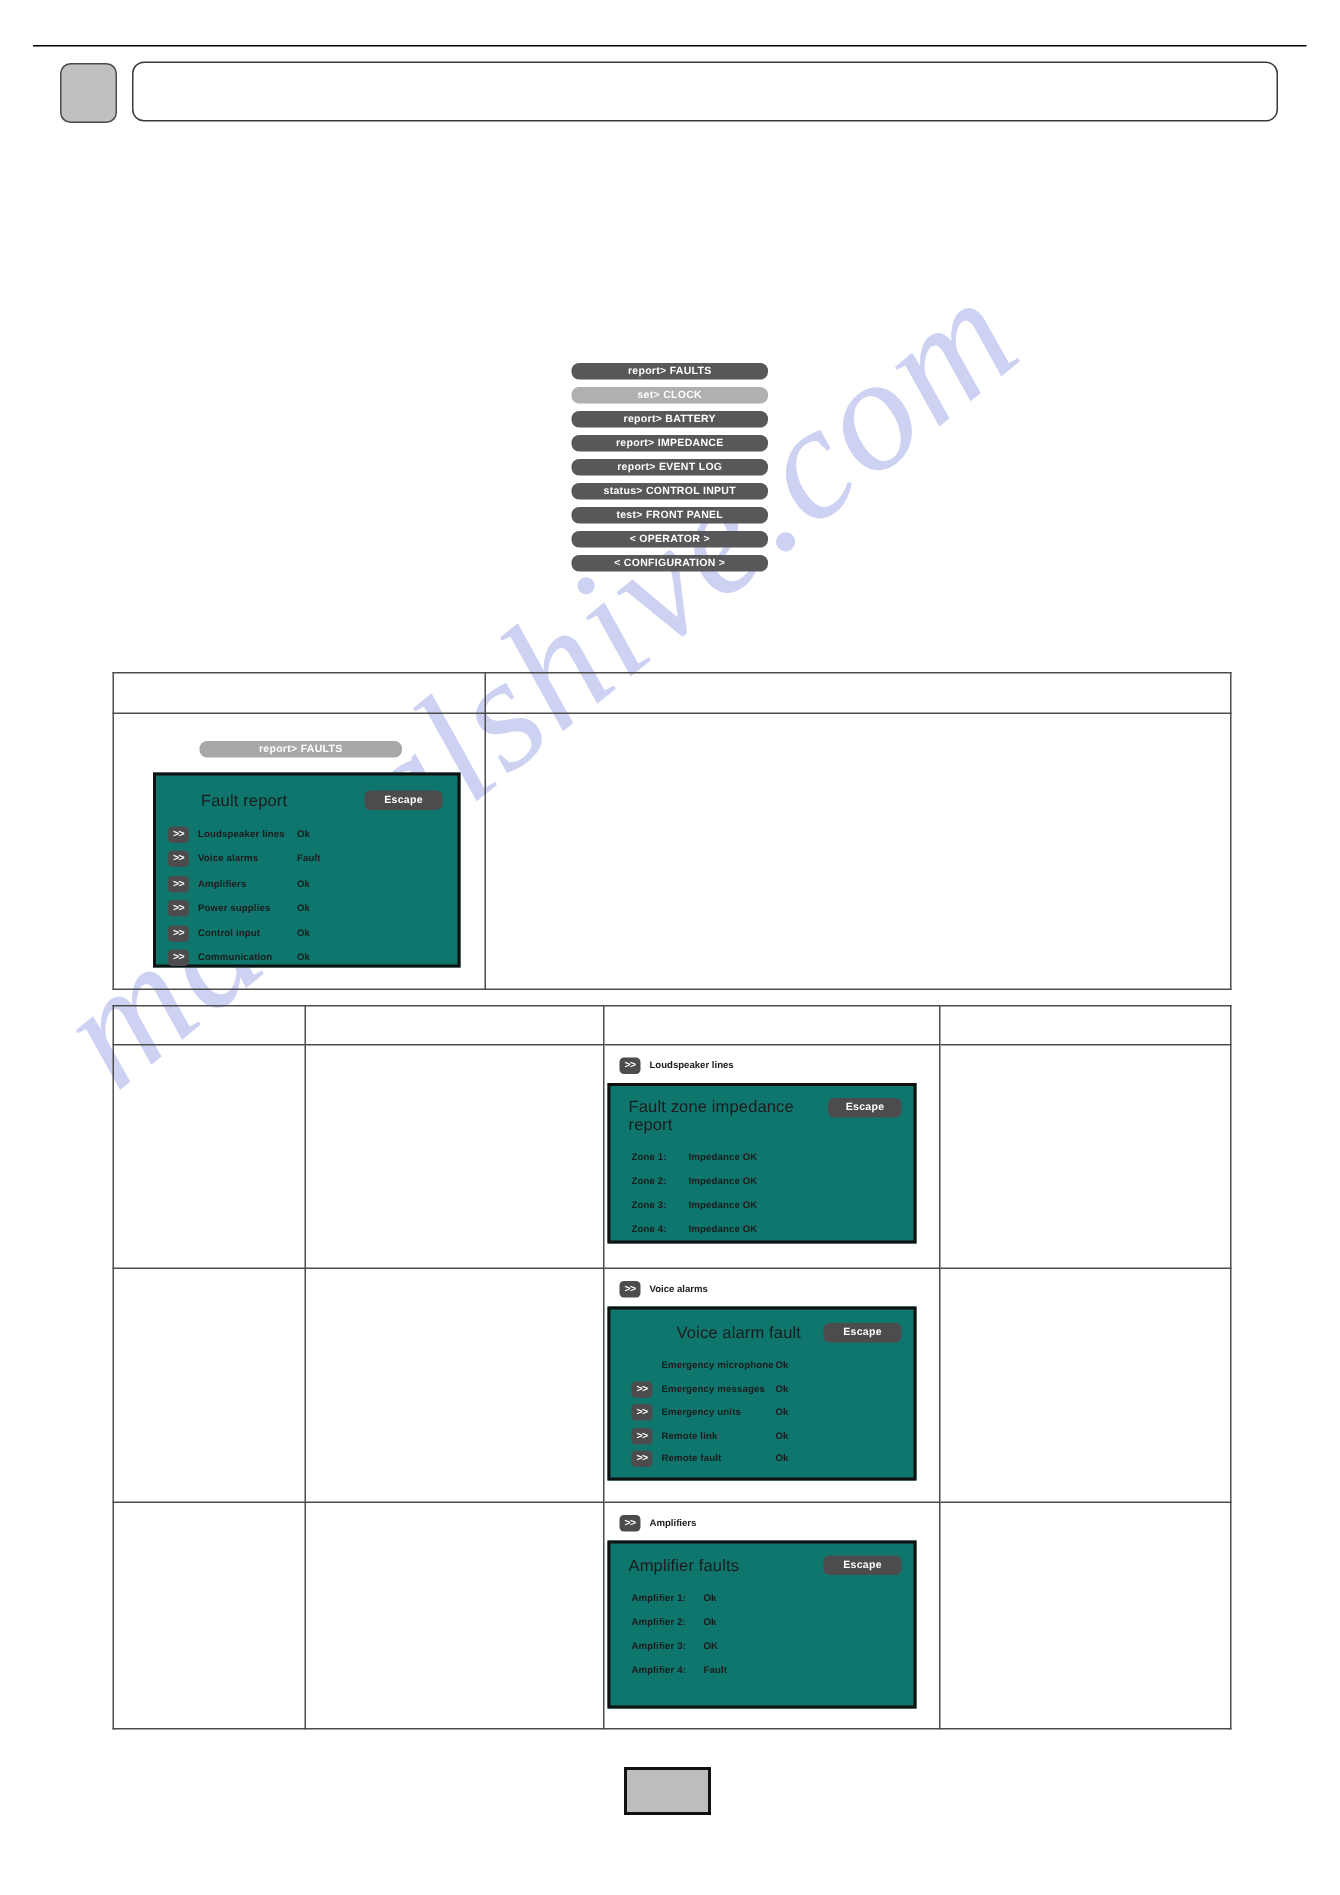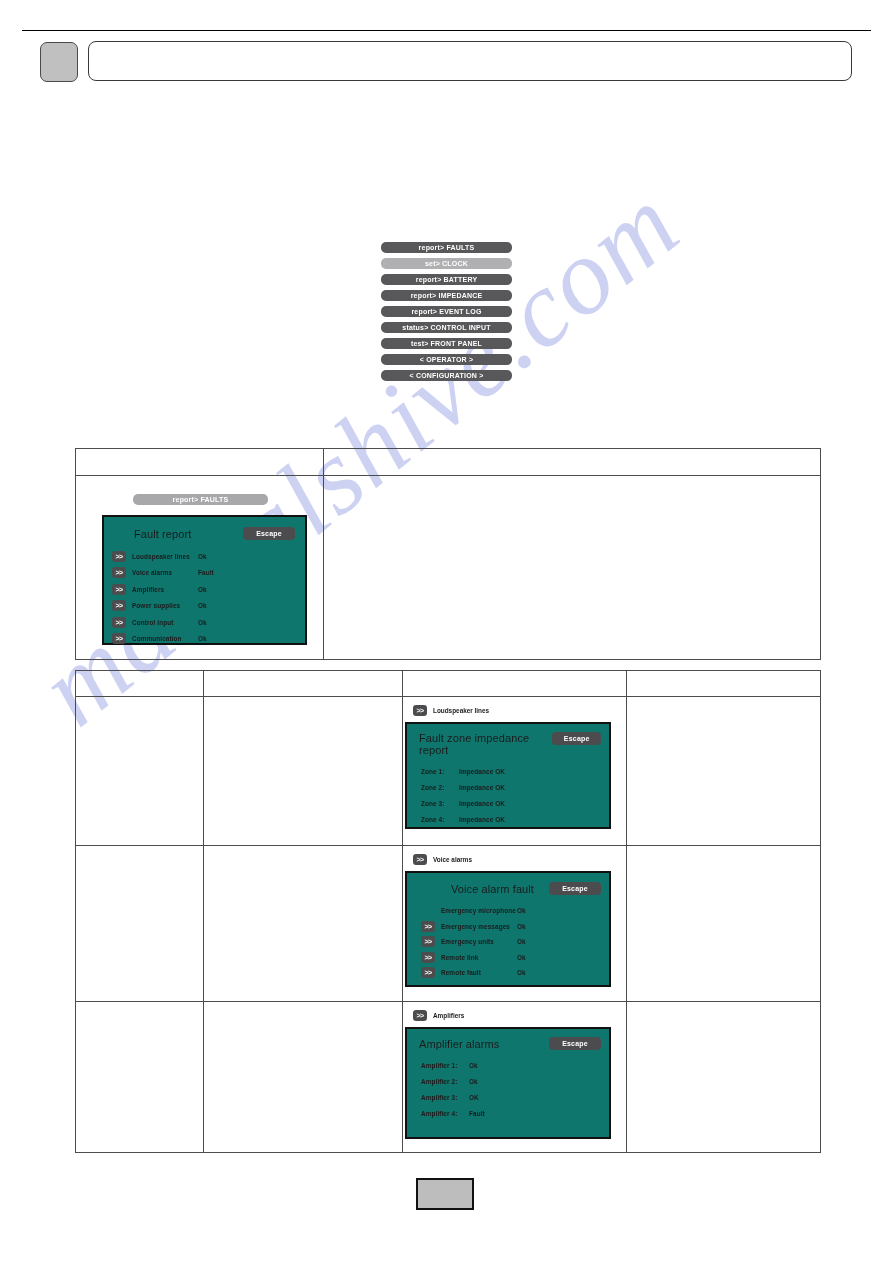--- a/index.html
+++ b/index.html
@@ -446,21 +446,21 @@
         </td>
       <td></td>
       <td>
         <div style="padding:8px 0 8px 0;">
           <div class="cell-caption" style="margin-left:10px;">
             <span class="chev">&gt;&gt;</span>
             <span class="cap-text">Amplifiers</span>
           </div>
           <div class="panel" style="margin-left:2px;margin-top:6px;width:206px;height:112px;padding:8px 0 0 0;">
             <div style="display:flex;align-items:center;padding:0 8px 0 12px;">
-              <div class="panel-title">Amplifier alarms</div>
+              <div class="panel-title">Amplifier faults</div>
               <div class="escape-btn" style="margin-left:auto;">Escape</div>
             </div>
             <div class="plist" id="amp-rows" style="margin-top:7px;">
                 <div class="prow" style="height: 16px; padding-left: 14px;">
                   <span class="row-label" style="margin-left: 0px; width: 48px;">Amplifier 1:</span>
                   <span class="row-value">Ok</span>
                 </div>
                 <div class="prow" style="height: 16px; padding-left: 14px;">
                   <span class="row-label" style="margin-left: 0px; width: 48px;">Amplifier 2:</span>
                   <span class="row-value">Ok</span>

